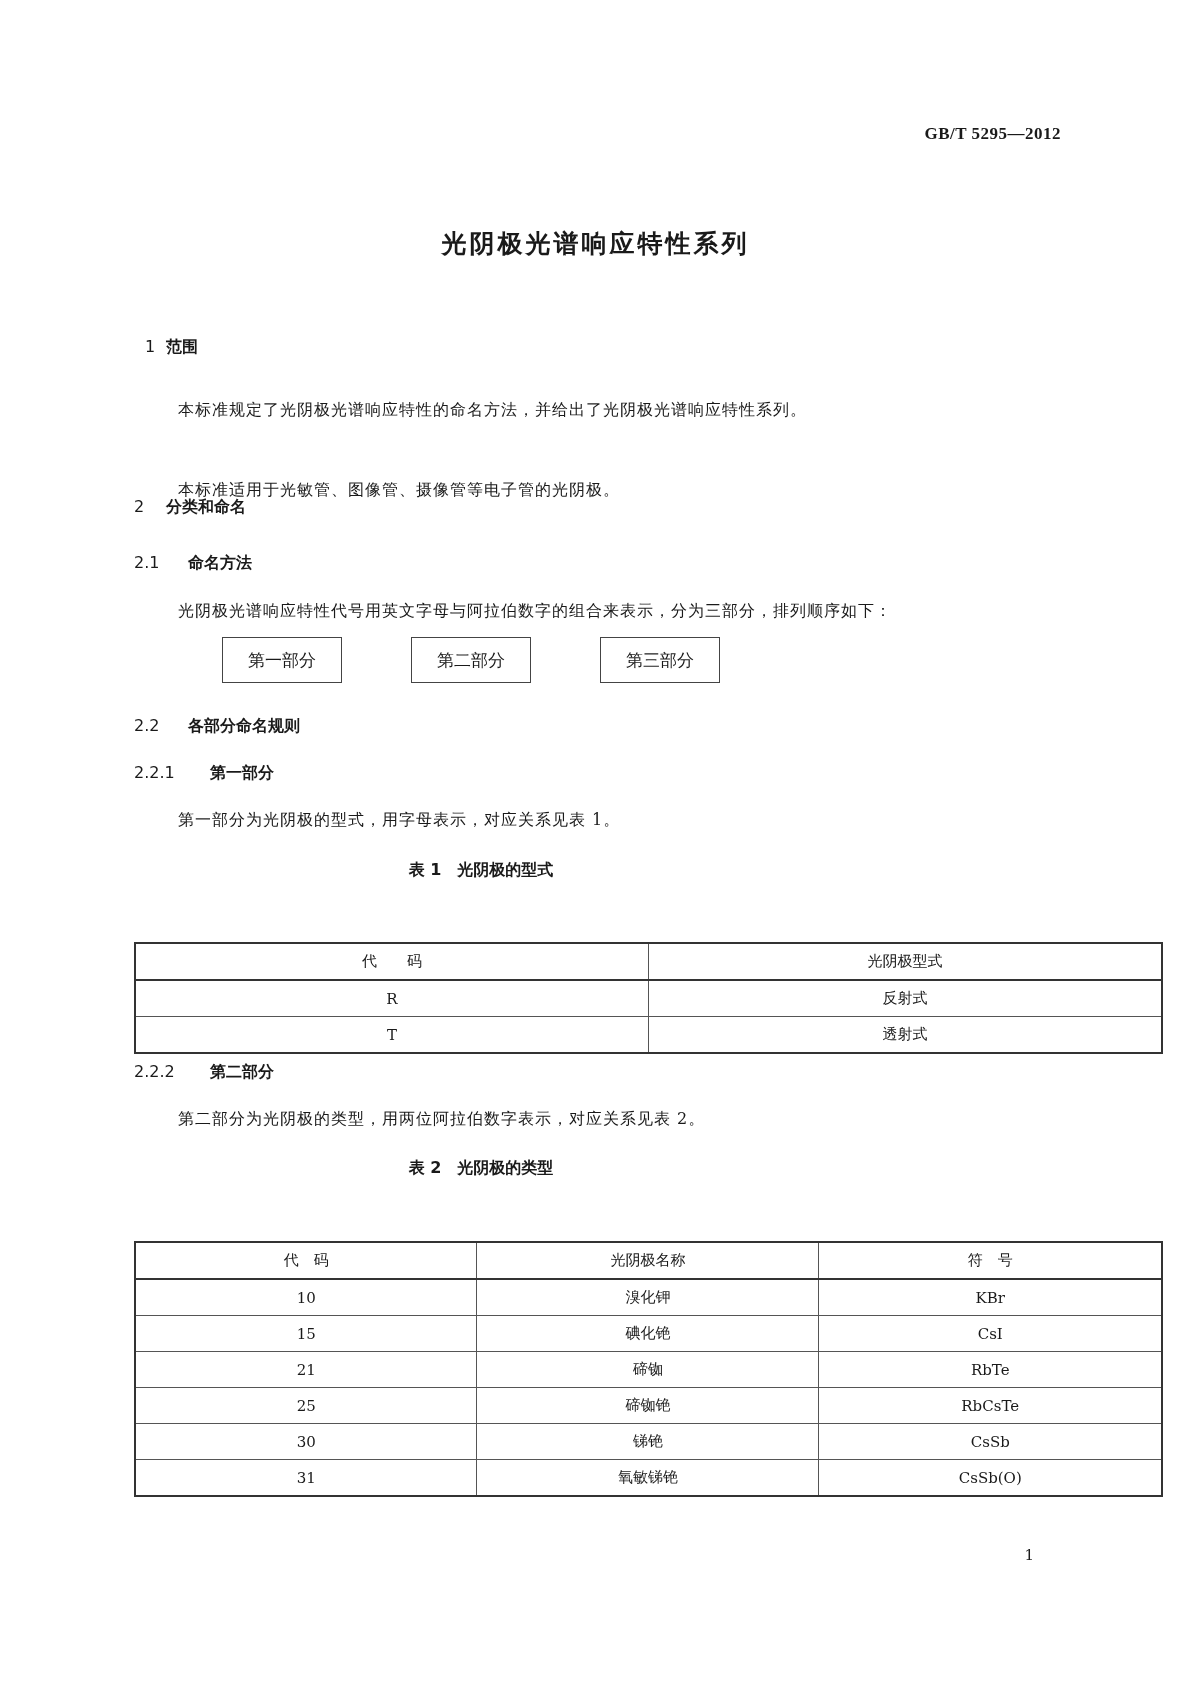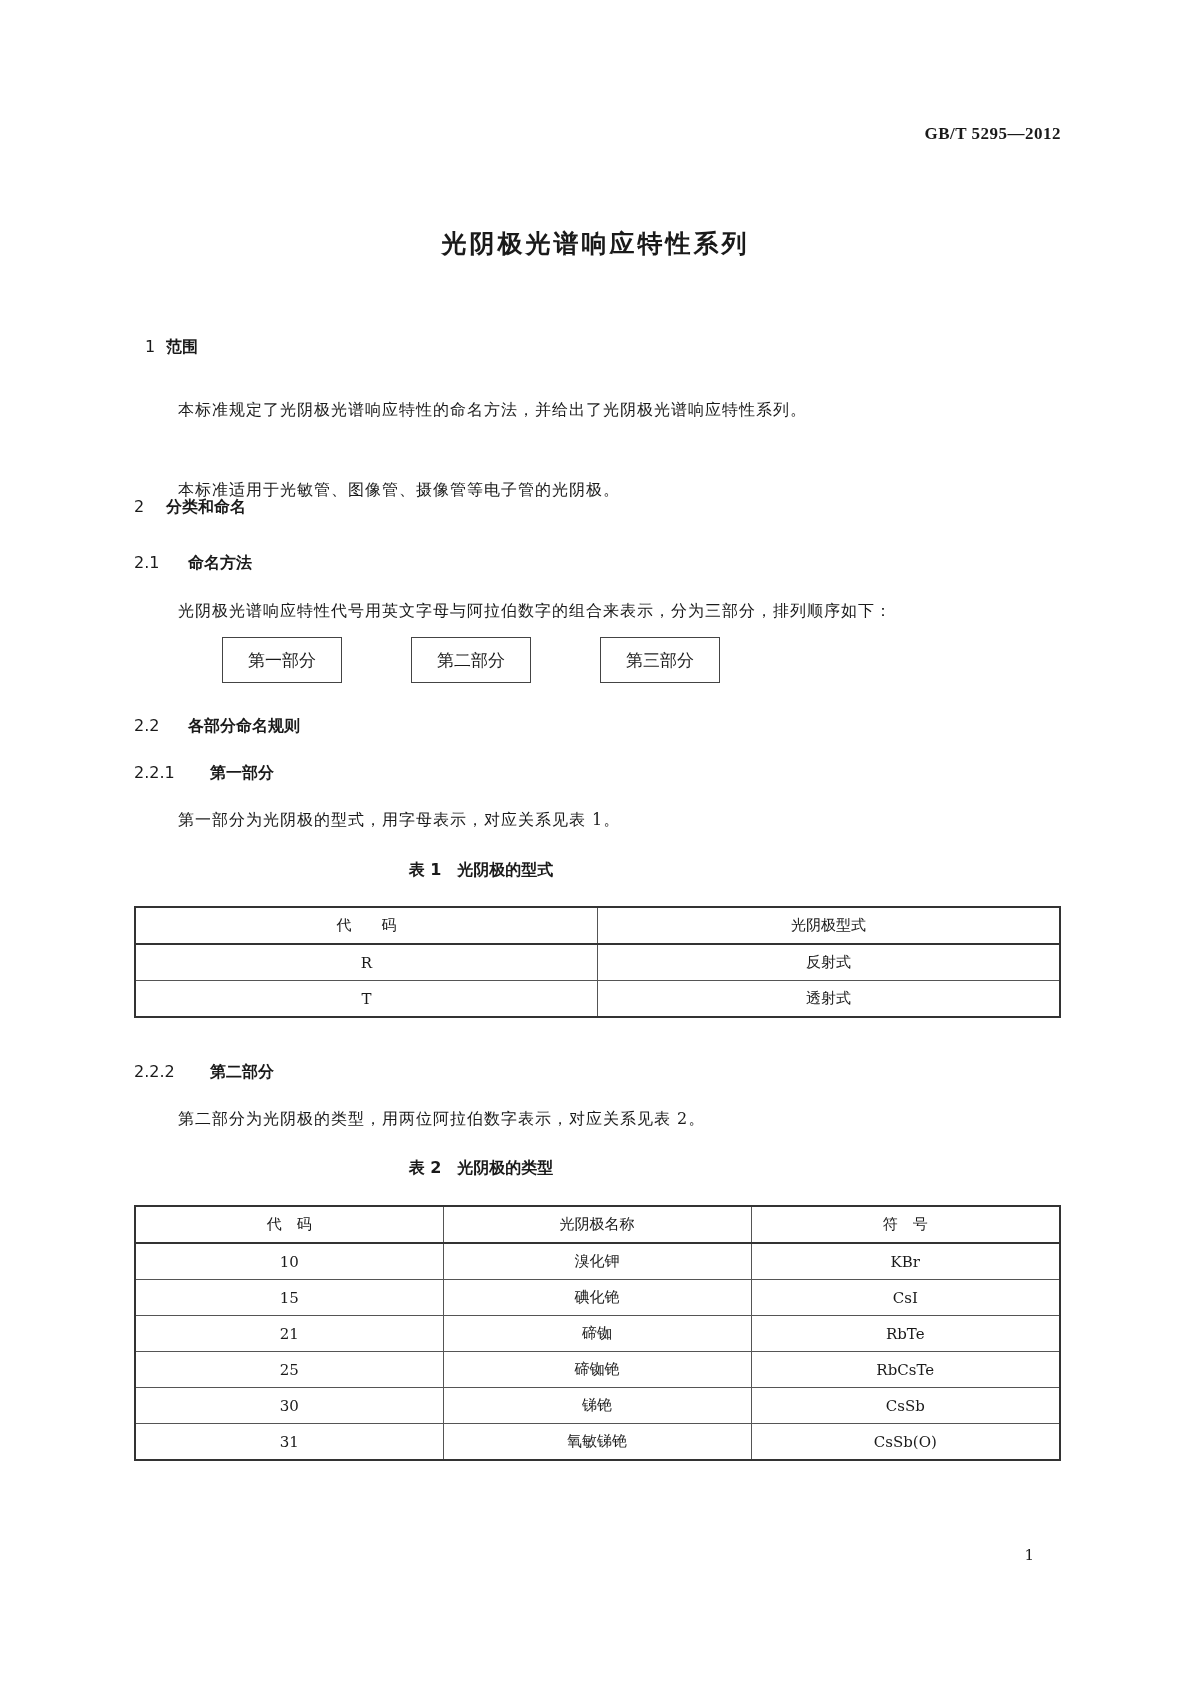--- a/index.html
+++ b/index.html
@@ -10,22 +10,22 @@
               font-family:"Liberation Serif",serif; }
   .doc-title { left:0; width:1191px; top:227px; text-align:center; font-size:25px; letter-spacing:3px;
                font-family:"DejaVu Sans","Liberation Sans",sans-serif; font-weight:bold; }
   .heading { font-family:"DejaVu Sans","Liberation Sans",sans-serif; font-size:16px; font-weight:bold; }
   .heading .num { display:inline-block; font-weight:normal; }
   .para { font-size:16px; left:178px; letter-spacing:1px; }
   .part-box { border:1px solid #444; width:120px; height:46px; box-sizing:border-box;
               display:flex; align-items:center; justify-content:center; font-size:17px; top:637px; }
   .table-caption { left:0; width:962px; text-align:center; font-family:"DejaVu Sans","Liberation Sans",sans-serif;
                    font-weight:bold; font-size:16px; }
-  table.doc-table { position:absolute; left:134px; width:927px; border-collapse:collapse;
-                    border:2px solid #333; font-size:15px; }
+  table.doc-table { position:absolute; left:134px; width:1029px; border-collapse:collapse;
+                    border:2px solid #333; font-size:15px;margin-top:36px; }
   table.doc-table td, table.doc-table th { border:1px solid #555; text-align:center; font-weight:normal;
                     height:35px; padding:0; }
   table.doc-table thead tr { border-bottom:2px solid #333; }
   .page-num { right:157px; top:1546px; font-size:15px; }
 </style>
 </head>
 <body>
 
 <div class="abs std-code">GB/T 5295—2012</div>
 <div class="abs doc-title">光阴极光谱响应特性系列</div>

